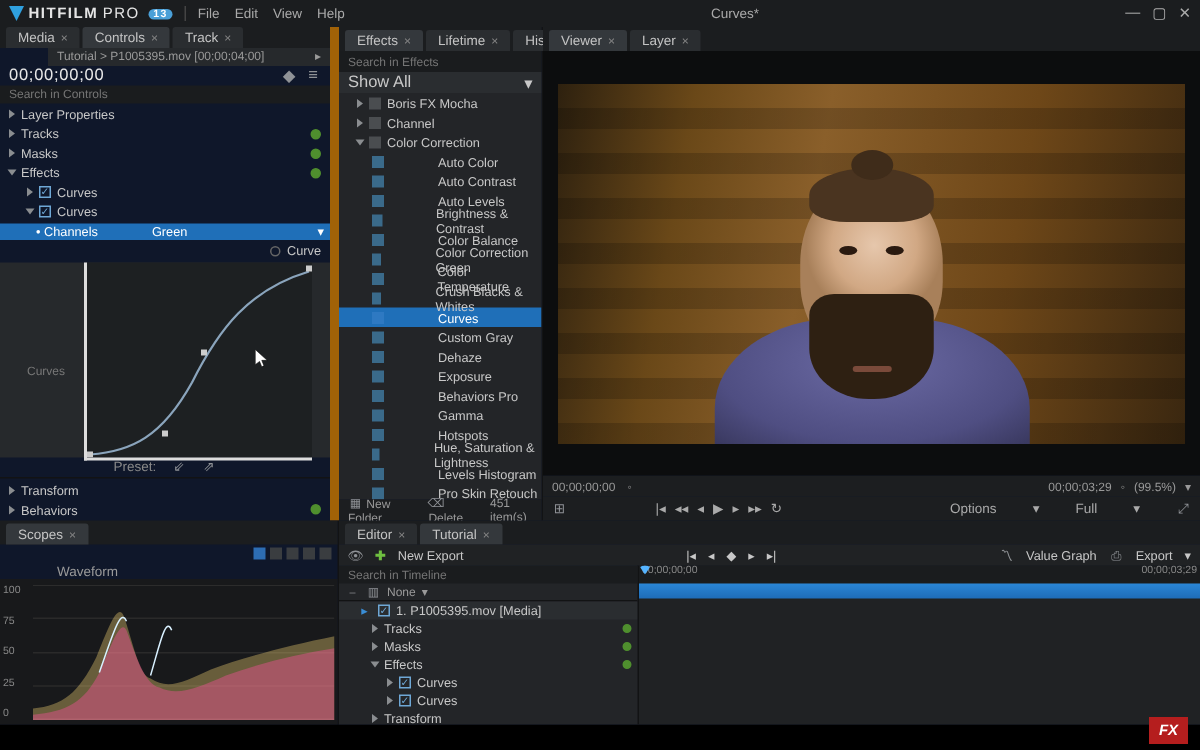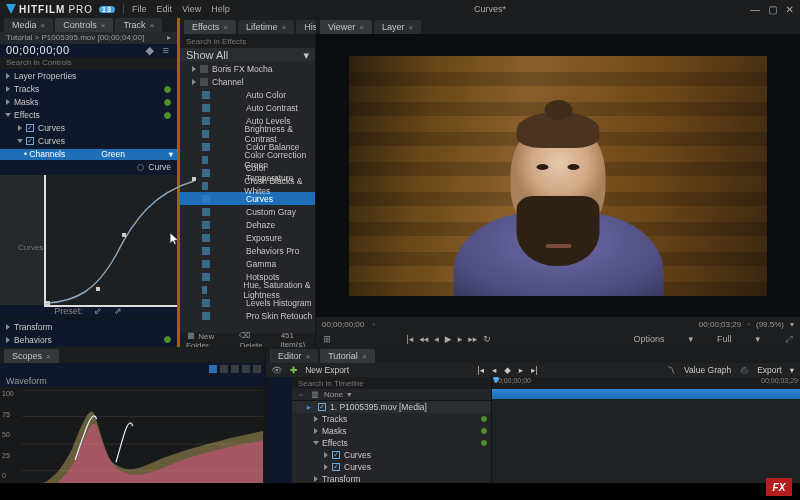--- a/index.html
+++ b/index.html
@@ -11,31 +11,31 @@
 .titlebar .logo svg { height: 10px; }
 .titlebar .vtag { font-size: 7px; background: #4aa0d8; color: #fff; border-radius: 6px; padding: 0 3px; margin-left: 3px; }
 .titlebar .sep { width: 1px; height: 10px; background: #444; margin: 0 8px; }
 .titlebar .menus { display: flex; gap: 10px; font-size: 9px; }
 .titlebar .menus span { cursor: default; }
 .titlebar .doc { flex: 1; text-align: center; font-size: 9px; color: #aaa; }
 .titlebar .winctl { display: flex; gap: 8px; font-size: 10px; }
 
 .cols { flex: 1; display: flex; min-height: 0; }
 .col { display: flex; flex-direction: column; min-height: 0; }
-.col-left { width: 180px; border-right: 3px solid #a16207; }
+.col-left { width: 226px; border-right: 6px solid #a16207; }
 .col-mid  { width: 136px; border-right: 1px solid #121314; }
 .col-right{ flex: 1; }
 
 .tabbar { height: 16px; background: #1b1d1f; display: flex; align-items: flex-end; padding-left: 4px; gap: 2px; font-size: 9px; }
 .tab { padding: 2px 8px; background: #2a2d30; color: #c4c4c4; border-radius: 2px 2px 0 0; display: flex; align-items: center; gap: 4px; }
 .tab.active { background: #34383c; }
 .tab .x { color: #888; font-size: 8px; }
 
 .row { display: flex; align-items: center; height: 14px; padding: 0 6px; gap: 4px; }
-.subtle { color: #9a9a9a; }
+.subtle { color: #9a9a9a; margin-left: 32px; }
 .icon { width: 10px; height: 10px; display: inline-flex; align-items: center; justify-content: center; color: #8f9296; }
 .plus { color: #6fbf40; font-weight: bold; }
 .ctl-file { height: 14px; background: #26292c; display: flex; align-items: center; font-size: 8px; padding: 0 6px; gap: 6px; justify-content: space-between;}
 .ctl-time { height: 16px; display: flex; align-items: center; padding: 0 6px; font-size: 11px; letter-spacing: 0.5px; color: #e8e8e8; font-family: "Consolas", monospace; justify-content: space-between;}
 .search { height: 14px; background: #1a1c1e; margin: 0; display:flex; align-items:center;}
 .search input { background: transparent; border: none; color: #777; font-size: 8px; padding-left: 6px; outline: none; width: 100%; }
 .prop-group { padding: 1px 6px; font-size: 8.5px; }
 .prop-row { display: flex; align-items: center; height: 13px; gap: 4px; }
 .tri { display:inline-block; width:0; height:0; border-top:3px solid transparent; border-bottom:3px solid transparent; border-left:4px solid #8a8d90; }
 .tri.down { transform: rotate(90deg); }
@@ -75,31 +75,31 @@
 .eye{position:absolute;top:46px;width:12px;height:6px;background:#2a1a10;border-radius:50%;}
 .eye.l{left:26px;} .eye.r{right:26px;}
 .torso{position:absolute;top:94px;left:50%;transform:translateX(-50%);width:210px;height:150px;background:radial-gradient(70% 50% at 50% 20%,#6b6aa4 0%,#4f4e82 70%,#3a3960 100%);border-radius:40% 40% 10% 10%;}
 .viewer-info { height:14px; background:#1c1e20; display:flex; align-items:center; padding:0 6px; font-size:8px; color:#999; gap:8px;}
 .viewer-info .right { margin-left:auto; display:flex; gap:6px;}
 .playbar { height:16px; background:#1c1e20; display:flex; align-items:center; padding:0 6px; gap:6px; font-size:9px; color:#aaa;}
 .playbar .transport { display:flex; gap:6px; margin: 0 auto;}
 .playbar .opt { margin-left:auto; display:flex; gap:24px;}
 
 .bottom { height: 136px; display:flex; }
-.scopes { width:266px; border-right:1px solid #121314; display:flex; flex-direction:column;}
+.scopes { width:226px; border-right:1px solid #121314; display:flex; flex-direction:column;}
 .scope-tb { height:12px; display:flex; align-items:center; justify-content:flex-end; padding:0 4px; gap:3px;}
 .scope-tb .sq{width:8px;height:8px;background:#3a3d40;}
 .scope-tb .sq.b{background:#2d6db3;}
 .waveform { flex:1; position:relative; background:#18191b; overflow:hidden;}
 .wf-axis { position:absolute; left:2px; top:4px; bottom:4px; width:18px; display:flex; flex-direction:column; justify-content:space-between; font-size:7px; color:#888;}
 .wf-svg{position:absolute;left:22px;right:2px;top:4px;bottom:4px;}
 .editor { flex:1; display:flex; flex-direction:column;}
 .ed-tools { height:14px; background:#202224; display:flex; align-items:center; padding:0 6px; gap:8px; font-size:8.5px;}
 .ed-tools .grow{flex:1;}
-.ed-body { flex:1; display:flex; min-height:0;margin-left:26px;}
+.ed-body { flex:1; display:flex; min-height:0;}
 .ed-tree { width:200px; background:#232528; font-size:8.5px; overflow:hidden; border-right:1px solid #121314;}
 .ed-tree .search{height:12px;}
 .ed-row { display:flex; align-items:center; height:12px; padding:0 4px 0 12px; gap:4px;}
 .ed-row.sel{background:#2a2d30;}
 .ed-row .kf{width:6px;height:6px;}
 .ed-row.ind1{padding-left:22px;}
 .ed-row.ind2{padding-left:32px;}
 .ed-timeline { flex:1; position:relative; background:#202224;}
 .ruler{height:12px;background:#1a1c1e;position:relative;}
 .ruler .t0{position:absolute;left:2px;top:0;font-size:7px;color:#888;}
@@ -273,20 +273,25 @@
       <div class="fx-list">
         <div class="fx-item folder">
             <span class="tri"></span>
             <span class="fi"></span>
             <span>Boris FX Mocha</span>
           </div>
         <div class="fx-item folder">
             <span class="tri"></span>
             <span class="fi"></span>
             <span>Channel</span>
+          </div>
+        <div class="fx-item folder">
+            <span class="tri down"></span>
+            <span class="fi"></span>
+            <span>Color Correction</span>
           </div>
         <div id="fx-items">
             <div class="fx-item indent">
               <span class="fi"></span>
               <span>Auto Color</span>
             </div>
             <div class="fx-item indent">
               <span class="fi"></span>
               <span>Auto Contrast</span>
             </div>

